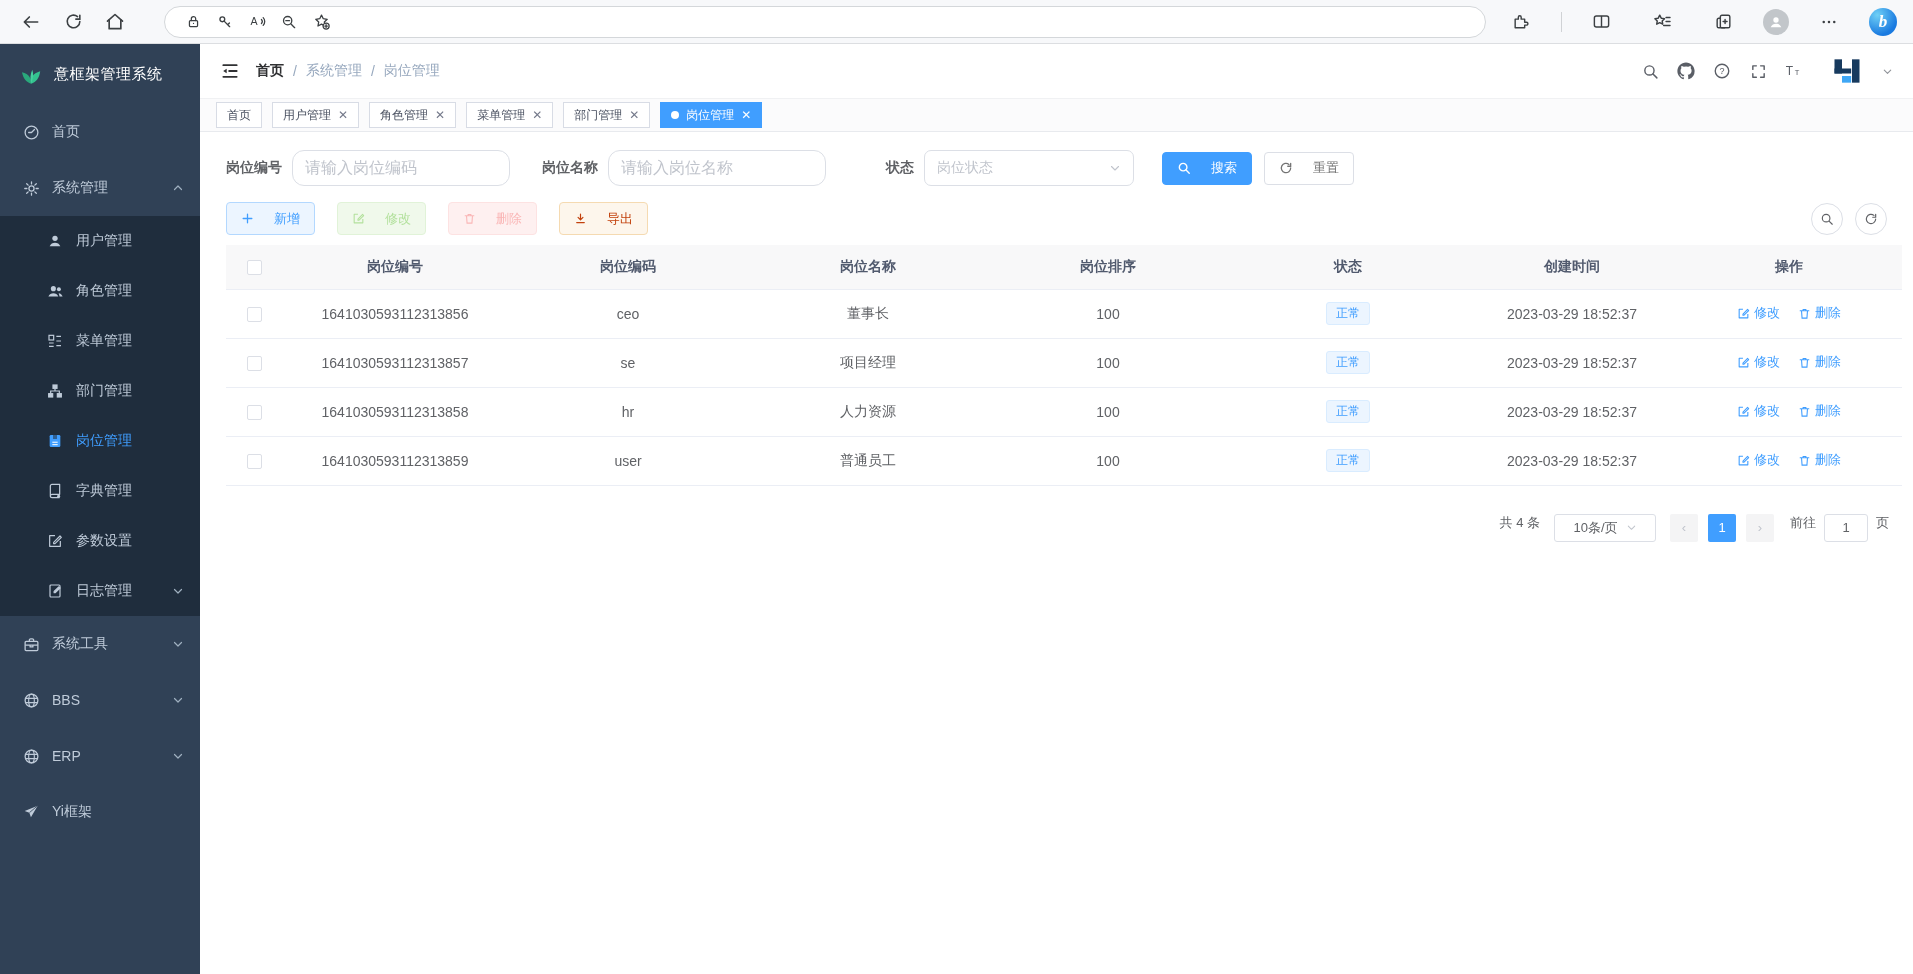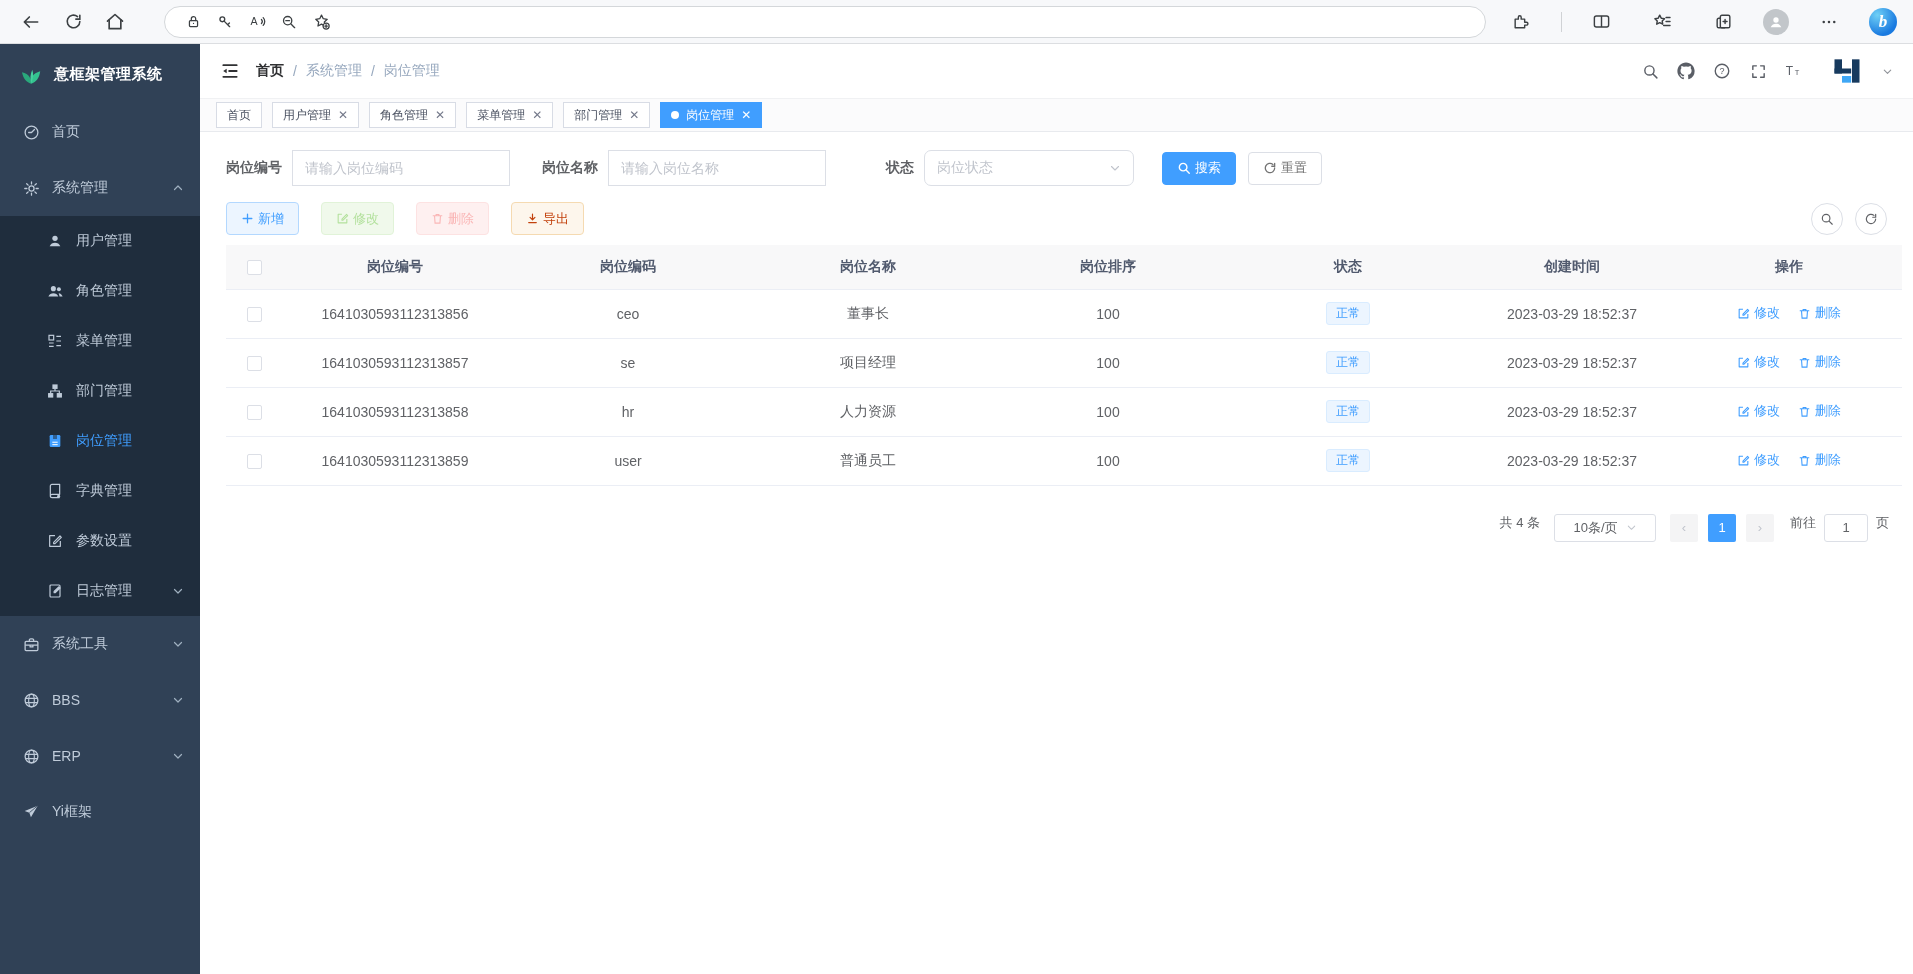--- a/index.html
+++ b/index.html
@@ -16,21 +16,21 @@
   .pill-btn{width:32px;height:28px;display:flex;align-items:center;justify-content:center;color:#3c4043;flex:none}
   .chrome-right{flex:1;display:flex;align-items:center;justify-content:space-between;padding:0 6px 0 14px}
   .chrome-sep{width:1px;height:20px;background:#d0d2d5}
   .avatar-chrome{width:26px;height:26px;border-radius:50%;background:#c2c6ca;display:flex;align-items:center;justify-content:center;color:#fff}
   .bing-badge{width:28px;height:28px;border-radius:50%;background:radial-gradient(circle at 30% 25%,#6fd0f6,#1a7ae0 70%);color:#fff;font:italic bold 17px "Liberation Serif",serif;display:flex;align-items:center;justify-content:center}
 
   
   .app{display:flex;height:930px}
   .sidebar{width:200px;flex:none;background:#304156;color:#bfcbd9;font-size:14px}
   .logo-row{height:60px;display:flex;align-items:center;gap:10px;padding-left:18px}
-  .logo-title{color:#fff;font-weight:bold;font-size:15px;letter-spacing:.5px}
+  .logo-title{color:#fff;font-weight:normal;font-size:15px;letter-spacing:.5px}
   .menu-item{height:56px;display:flex;align-items:center;gap:12px;padding-left:22px;position:relative;cursor:pointer}
   .menu-item.sub{height:50px;padding-left:46px;background:#1f2d3d}
   .menu-item.active{color:#409eff}
   .mi{width:18px;height:18px;flex:none;display:flex;align-items:center;justify-content:center}
   .m-arrow{position:absolute;right:16px;top:50%;margin-top:-6px;color:#9fb0c0}
 
   .main{flex:1;display:flex;flex-direction:column;min-width:0;background:#fff}
 
   
   .app-header{height:54px;display:flex;align-items:center;padding:0 20px;flex:none}
@@ -49,26 +49,26 @@
   .tag-item{height:26px;display:inline-flex;align-items:center;gap:7px;padding:0 10px;background:#fff;border:1px solid #d8dce5;color:#495060;font-size:12px;cursor:pointer}
   .tag-item .x{font-size:12px;color:#74798a}
   .tag-item.active{background:#409eff;border-color:#409eff;color:#fff}
   .tag-item.active .x{color:#fff}
   .tag-dot{width:8px;height:8px;border-radius:50%;background:#fff}
 
   
   .content{flex:1;padding:18px 20px 0 26px;position:relative;overflow:hidden}
   .filter-row{display:flex;align-items:center;margin-bottom:16px}
   .f-label{font-size:14px;font-weight:bold;color:#606266;margin:0 10px 0 0;white-space:nowrap}
-  .f-input{width:218px;height:36px;border:1px solid #dcdfe6;border-radius:0;padding:0 12px;font-size:14px;color:#ef4444;outline:none;background:#fff}
+  .f-input{width:218px;height:36px;border:1px solid #dcdfe6;border-radius:12px;padding:0 12px;font-size:16px;color:#ef4444;outline:none;background:#fff}
   .f-input::placeholder{color:#c0c4cc}
   .f-select{width:210px;height:36px;border:1px solid #dcdfe6;border-radius:7px;padding:0 12px;font-size:14px;color:#c0c4cc;background:#fff;display:flex;align-items:center;justify-content:space-between;cursor:pointer}
   .f-select .car{color:#c0c4cc}
   .gap1{width:32px}.gap2{width:60px}
-  .btn{height:33px;display:inline-flex;align-items:center;gap:4px;padding:0 14px;border-radius:4px;font-size:13px;cursor:pointer;border:1px solid transparent;white-space:nowrap}
+  .btn{height:33px;display:inline-flex;align-items:center;gap:20px;padding:0 14px;border-radius:4px;font-size:13px;cursor:pointer;border:1px solid transparent;white-space:nowrap}
   .btn-primary{background:#409eff;border-color:#409eff;color:#fff;margin-left:28px}
   .btn-plainwhite{background:#fff;border-color:#dcdfe6;color:#737373;margin-left:12px}
   .toolbar-row{display:flex;align-items:center;margin-bottom:10px}
   .btn-add{background:#ecf5ff;border-color:#b3d8ff;color:#409eff}
   .btn-edit{background:#f0f9eb;border-color:#e1f3d8;color:#b3e19d;margin-left:22px}
   .btn-del{background:#fef0f0;border-color:#fde2e2;color:#fab6b6;margin-left:22px}
   .btn-exp{background:#fdf6ec;border-color:#f5dab1;color:#c2410c;margin-left:22px}
   .right-tools{margin-left:auto;display:flex;gap:12px;margin-right:6px}
   .circle-btn{width:32px;height:32px;border-radius:50%;border:1px solid #dcdfe6;background:#fff;color:#606266;display:flex;align-items:center;justify-content:center;cursor:pointer}
 

